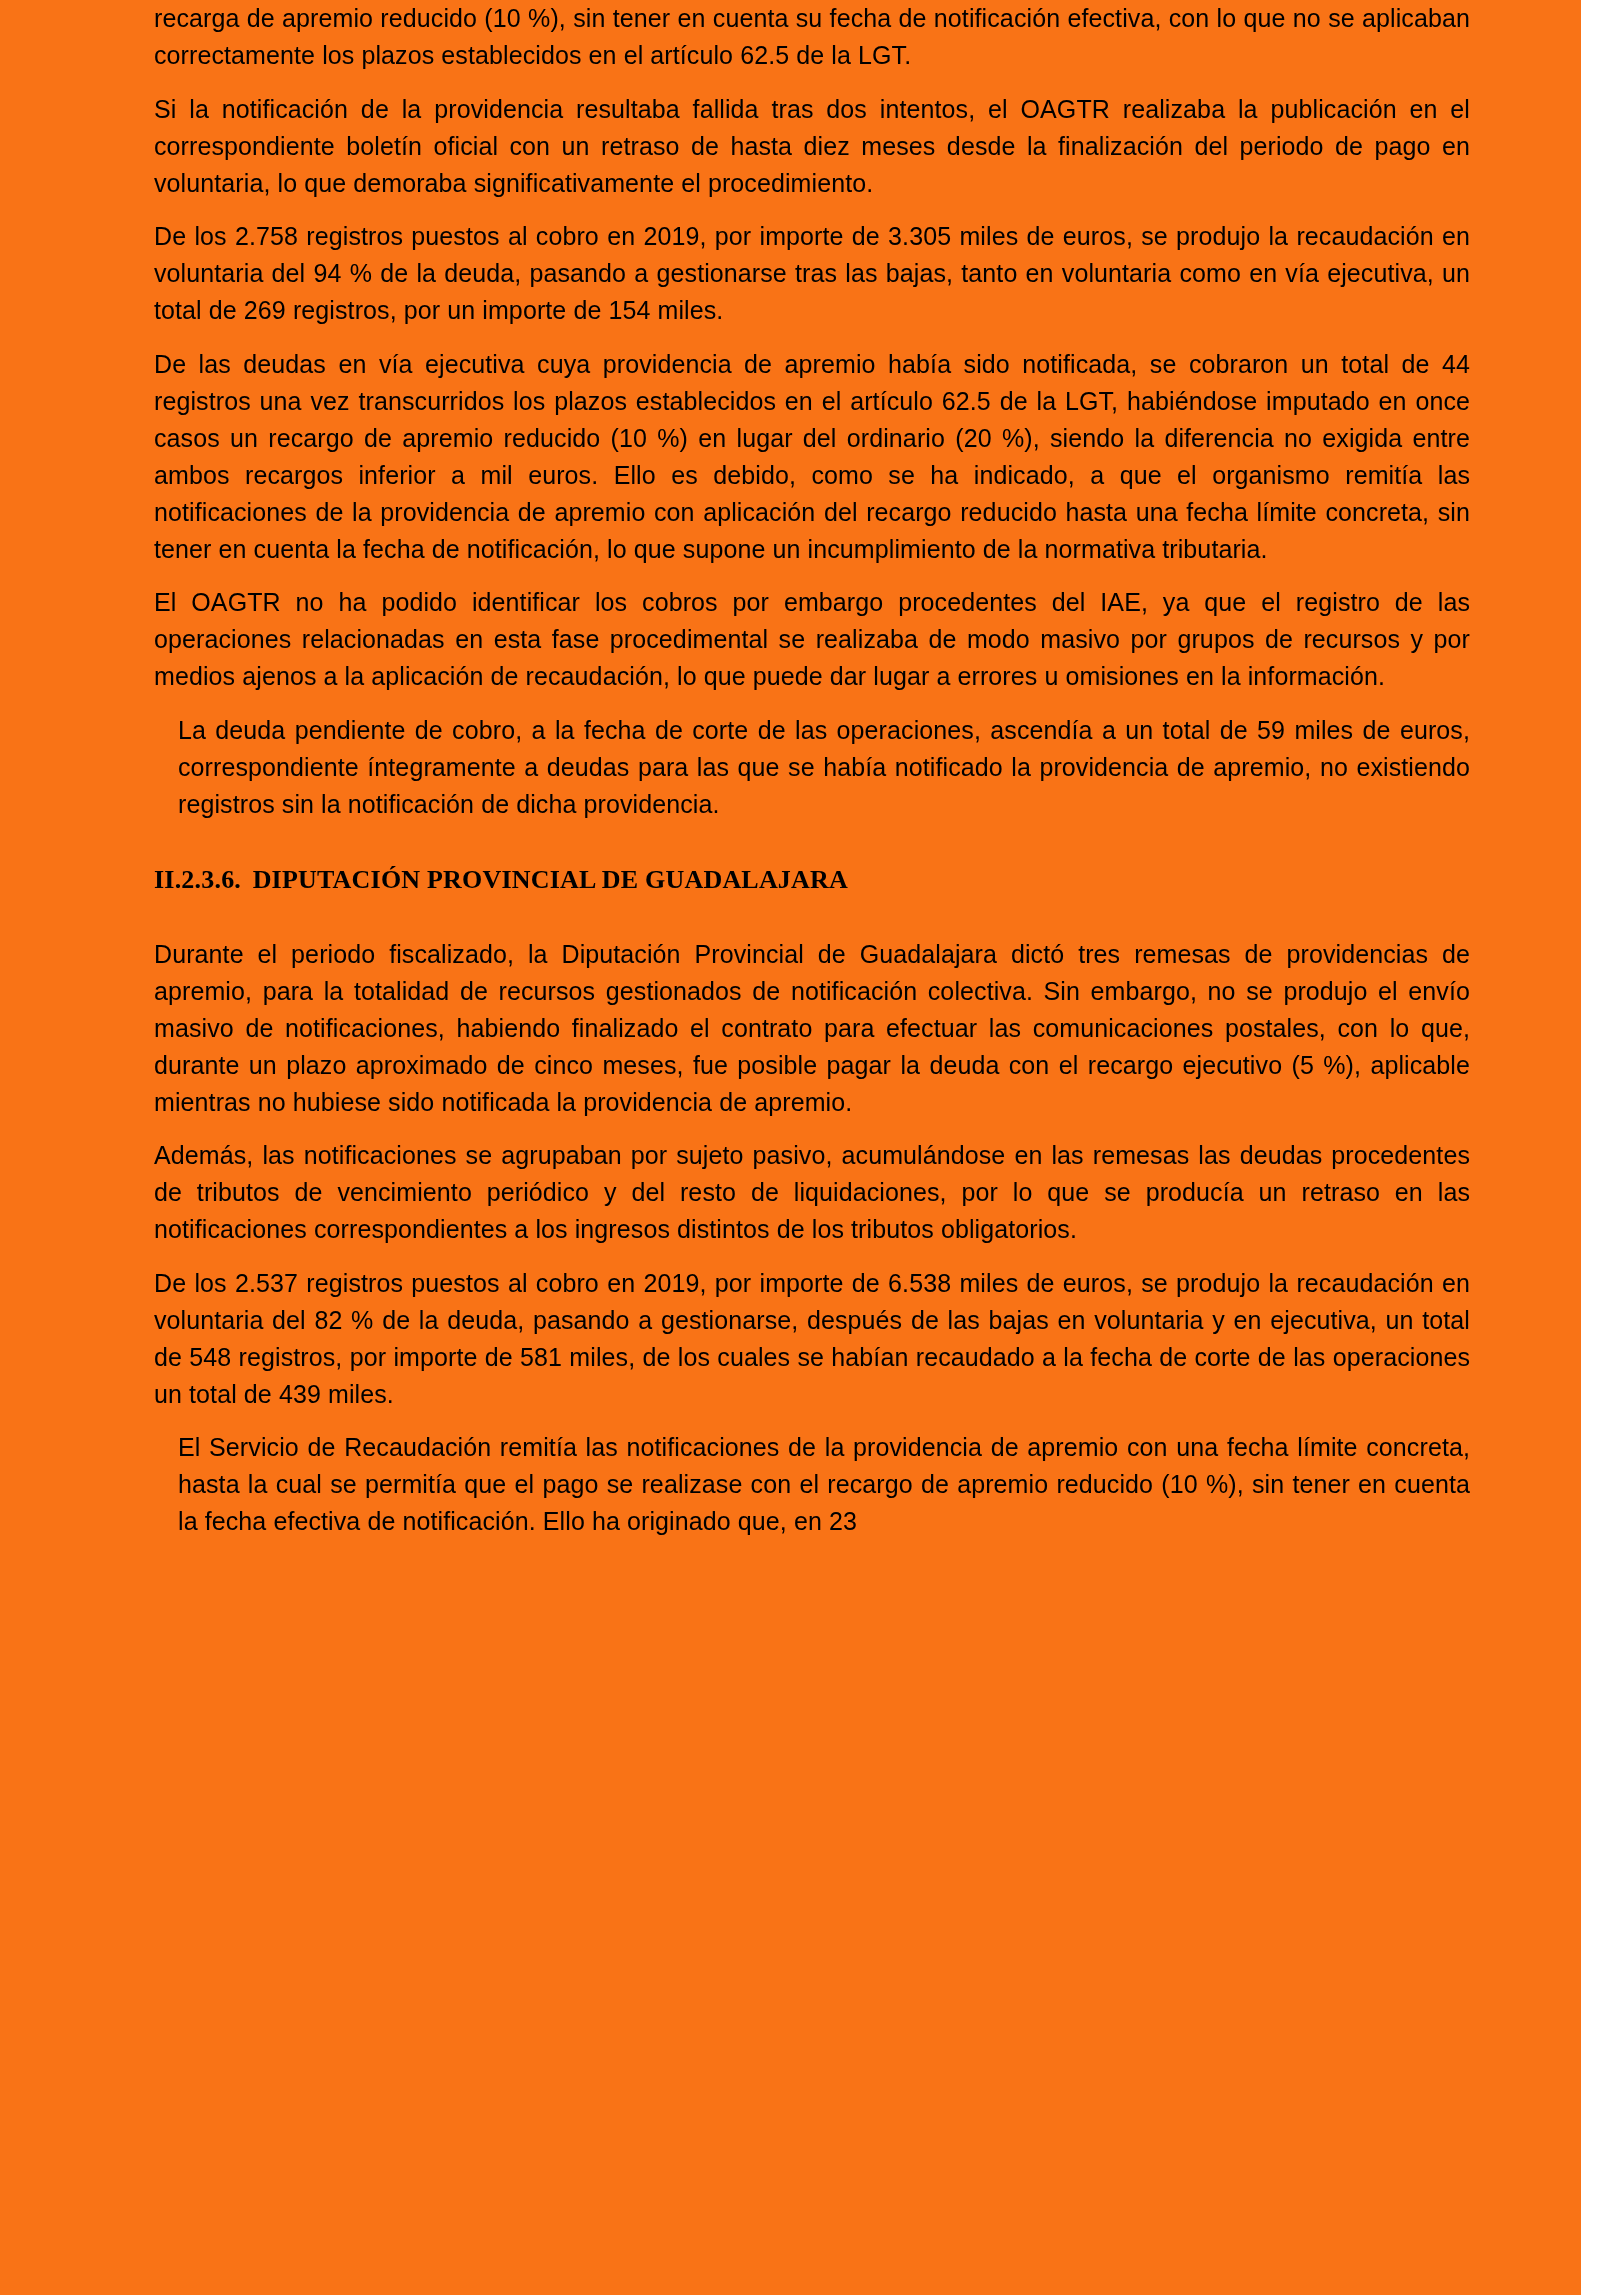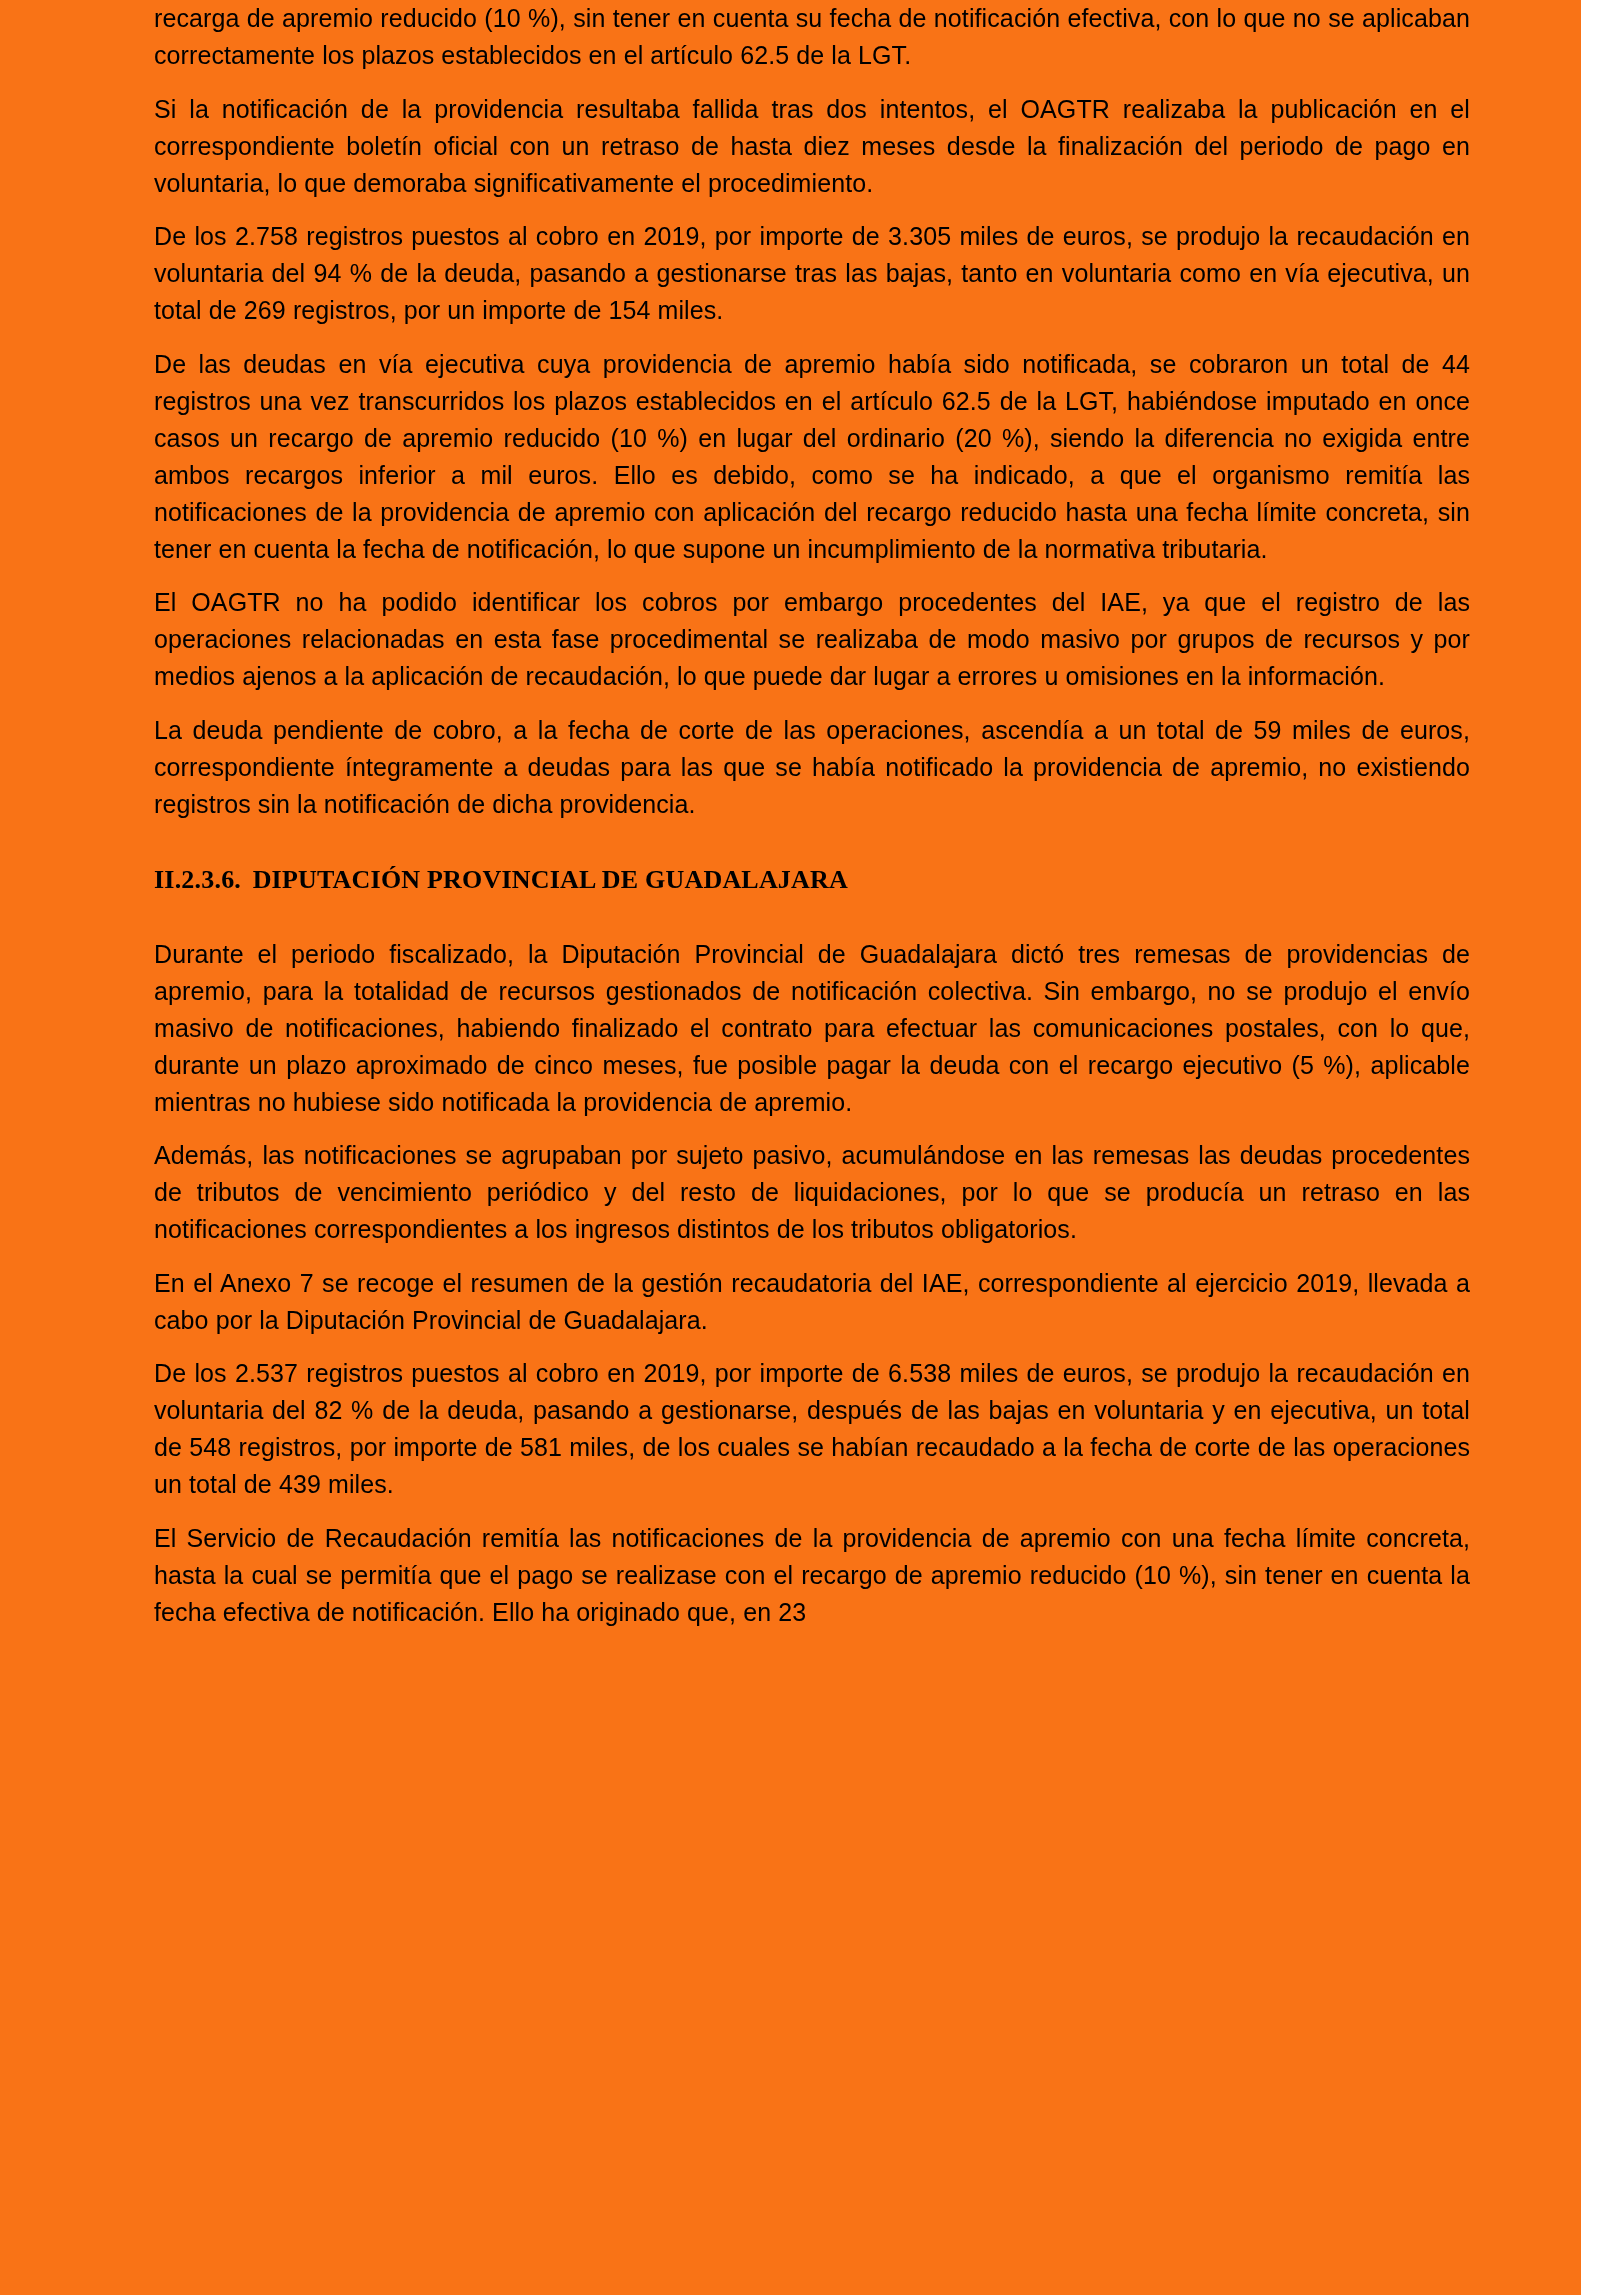--- a/index.html
+++ b/index.html
@@ -38,20 +38,21 @@
     line-height: 37px;
     text-align: justify;
     text-justify: inter-word;
     letter-spacing: 0.1px;
     word-spacing: 0px;
     hyphens: none;
   }
 
   p.body-par:last-child {
     margin-bottom: 0;
+    margin-left: 24px;
   }
 
   h2.section-heading {
     margin: 0;
     padding: 0;
     font-size: 26px;
     line-height: 37px;
     font-weight: bold;
     text-align: left;
     letter-spacing: 0.2px;
@@ -91,21 +92,20 @@
       <p class="body-par">La deuda pendiente de cobro, a la fecha de corte de las operaciones, ascendía a un total de 59 miles de euros, correspondiente íntegramente a deudas para las que se había notificado la providencia de apremio, no existiendo registros sin la notificación de dicha providencia.</p>
     </div>
 
     <div class="heading-block">
       <h2 class="section-heading"><span class="heading-number">II.2.3.6.</span><span class="heading-title">DIPUTACIÓN PROVINCIAL DE GUADALAJARA</span></h2>
     </div>
 
     <div>
       <p class="body-par">Durante el periodo fiscalizado, la Diputación Provincial de Guadalajara dictó tres remesas de providencias de apremio, para la totalidad de recursos gestionados de notificación colectiva. Sin embargo, no se produjo el envío masivo de notificaciones, habiendo finalizado el contrato para efectuar las comunicaciones postales, con lo que, durante un plazo aproximado de cinco meses, fue posible pagar la deuda con el recargo ejecutivo (5 %), aplicable mientras no hubiese sido notificada la providencia de apremio.</p>
       <p class="body-par">Además, las notificaciones se agrupaban por sujeto pasivo, acumulándose en las remesas las deudas procedentes de tributos de vencimiento periódico y del resto de liquidaciones, por lo que se producía un retraso en las notificaciones correspondientes a los ingresos distintos de los tributos obligatorios.</p>
-      <p class="body-par">En el Anexo 7 se recoge el resumen de la gestión recaudatoria del IAE, correspondiente al ejercicio 2019, llevada a cabo por la Diputación Provincial de Guadalajara.</p>
       <p class="body-par">De los 2.537 registros puestos al cobro en 2019, por importe de 6.538 miles de euros, se produjo la recaudación en voluntaria del 82 % de la deuda, pasando a gestionarse, después de las bajas en voluntaria y en ejecutiva, un total de 548 registros, por importe de 581 miles, de los cuales se habían recaudado a la fecha de corte de las operaciones un total de 439 miles.</p>
       <p class="body-par">El Servicio de Recaudación remitía las notificaciones de la providencia de apremio con una fecha límite concreta, hasta la cual se permitía que el pago se realizase con el recargo de apremio reducido (10 %), sin tener en cuenta la fecha efectiva de notificación. Ello ha originado que, en 23</p>
     </div>
 
     <div class="spacer-below-text"></div>
   </div>
 </div>
 
 
 </body></html>

